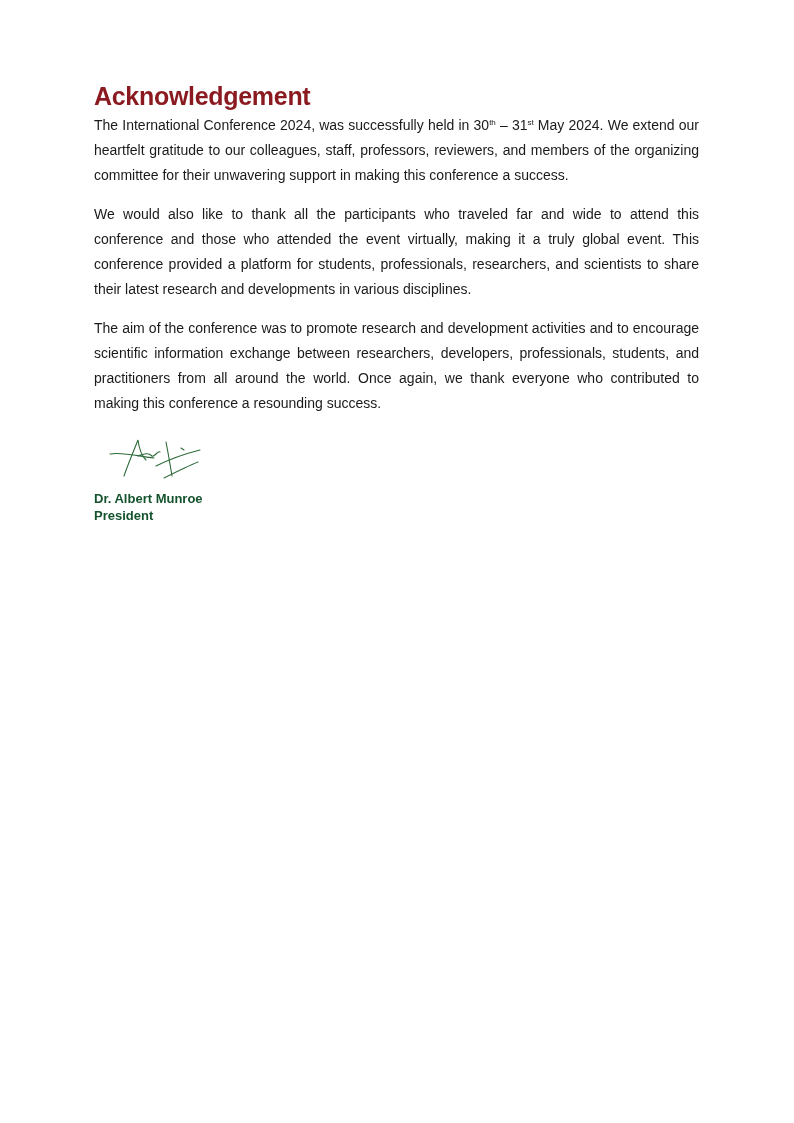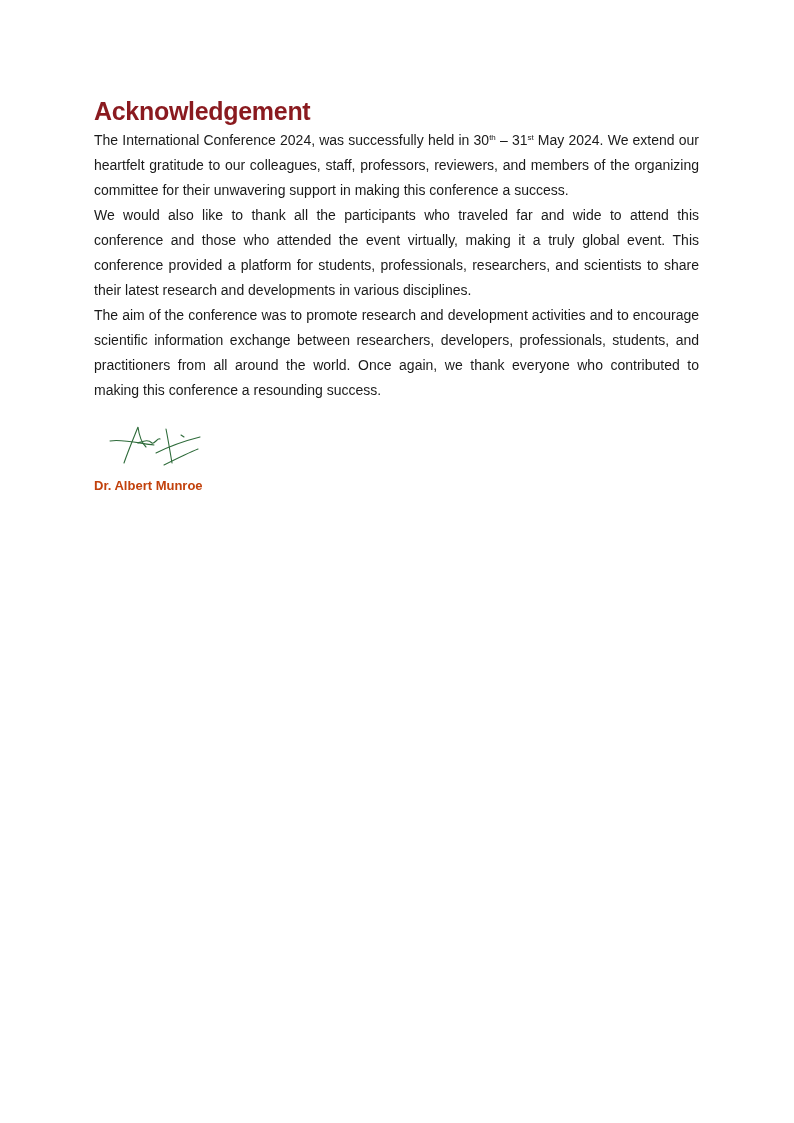--- a/index.html
+++ b/index.html
@@ -1,33 +1,33 @@
 <!DOCTYPE html>
 <html><head>
   <meta charset="utf-8">
   <style>
     html, body { margin: 0; padding: 0; background: #ffffff; }
     body { width: 794px; height: 1123px; position: relative; overflow: hidden; }
-    .page { position: absolute; left: 94px; top: 94px; width: 605px; }
+    .page { position: absolute; left: 94px; top: 79px; width: 605px; }
     .title {
       font-family: "Liberation Sans", sans-serif;
       font-weight: bold; font-size: 25px; color: #8a1a1f;
       margin: 0; letter-spacing: -0.3px; line-height: 34px;
     }
     .para {
       font-family: "Liberation Sans", sans-serif;
       font-size: 14px; color: #1a1a1a; line-height: 25px;
       text-align: justify; margin: 0;
     }
     .p1 { }
-    .p2, .p3 { }
+    .p2, .p3 { margin-top: 14px; }
     sup { font-size: 8px; line-height: 0; vertical-align: 5px; }
     .sig { margin-top: 20px; height: 50px; }
     .sig svg { display: block; margin-left: 14px; }
-    .signer { margin-top: 4px; font-family: "Liberation Sans", sans-serif; font-weight: bold; font-size: 13px; color: #c2410c; line-height: 17px; }
+    .signer { margin-top: 4px; font-family: "Liberation Sans", sans-serif; font-weight: bold; font-size: 13px; color: #14532d; line-height: 17px; }
   </style>
 </head>
 <body>
 
 <div class="page">
   <h1 class="title">Acknowledgement</h1>
 
   <p class="para p1"><span>The International Conference 2024, was successfully held in 30</span><sup>th</sup><span> – 31</span><sup>st</sup><span> May 2024. We extend our heartfelt gratitude to our colleagues, staff, professors, reviewers, and members of the organizing committee for their unwavering support in making this conference a success.</span></p>
 
   <p class="para p2">We would also like to thank all the participants who traveled far and wide to attend this conference and those who attended the event virtually, making it a truly global event. This conference provided a platform for students, professionals, researchers, and scientists to share their latest research and developments in various disciplines.</p>
@@ -41,14 +41,15 @@
       <path d="M30 20 C 36 18, 40 16, 44 20 C 46 22, 50 14, 52 16"></path>
       <path d="M58 6 C 60 16, 62 28, 64 40"></path>
       <path d="M48 30 C 60 24, 76 18, 92 14"></path>
       <path d="M56 42 C 68 36, 80 30, 90 26"></path>
       <path d="M73 12 L 76 14"></path>
     </svg>
   </div>
 
   <div class="signer">
     <div>Dr. Albert Munroe</div>
+    <div>President</div>
   </div>
 </div>
 
 </body></html>

